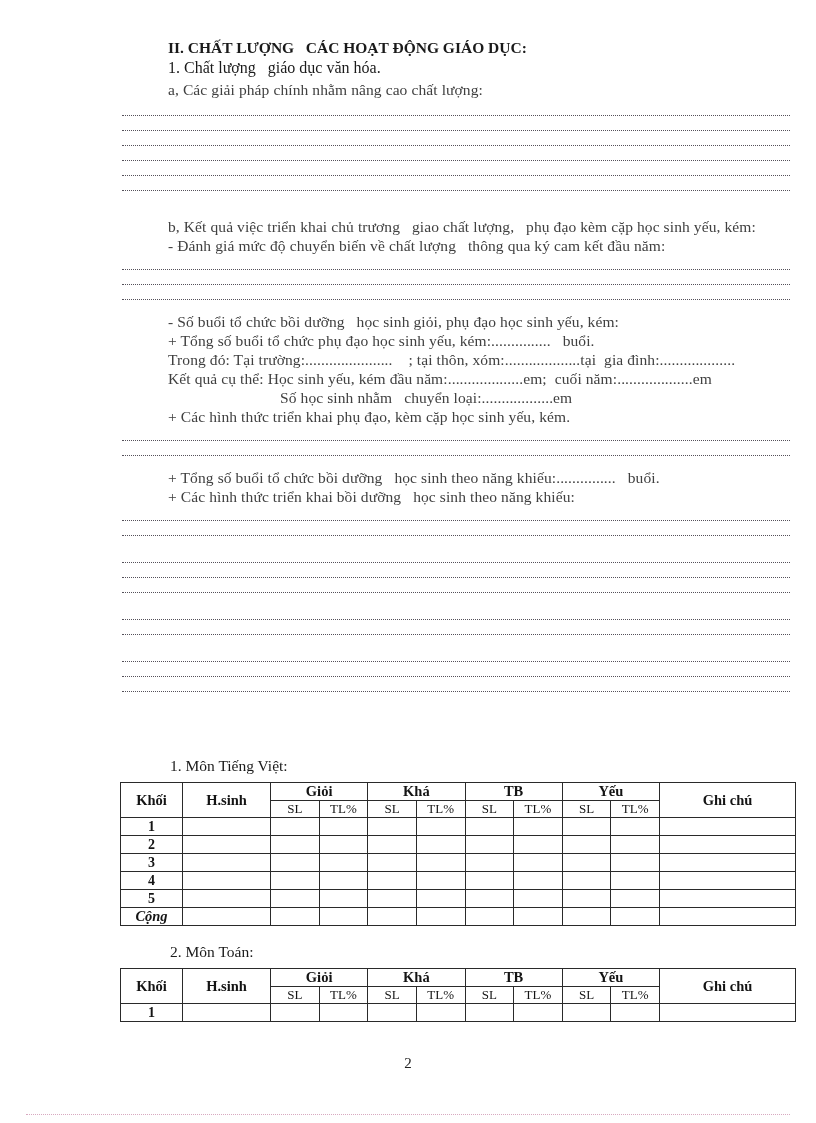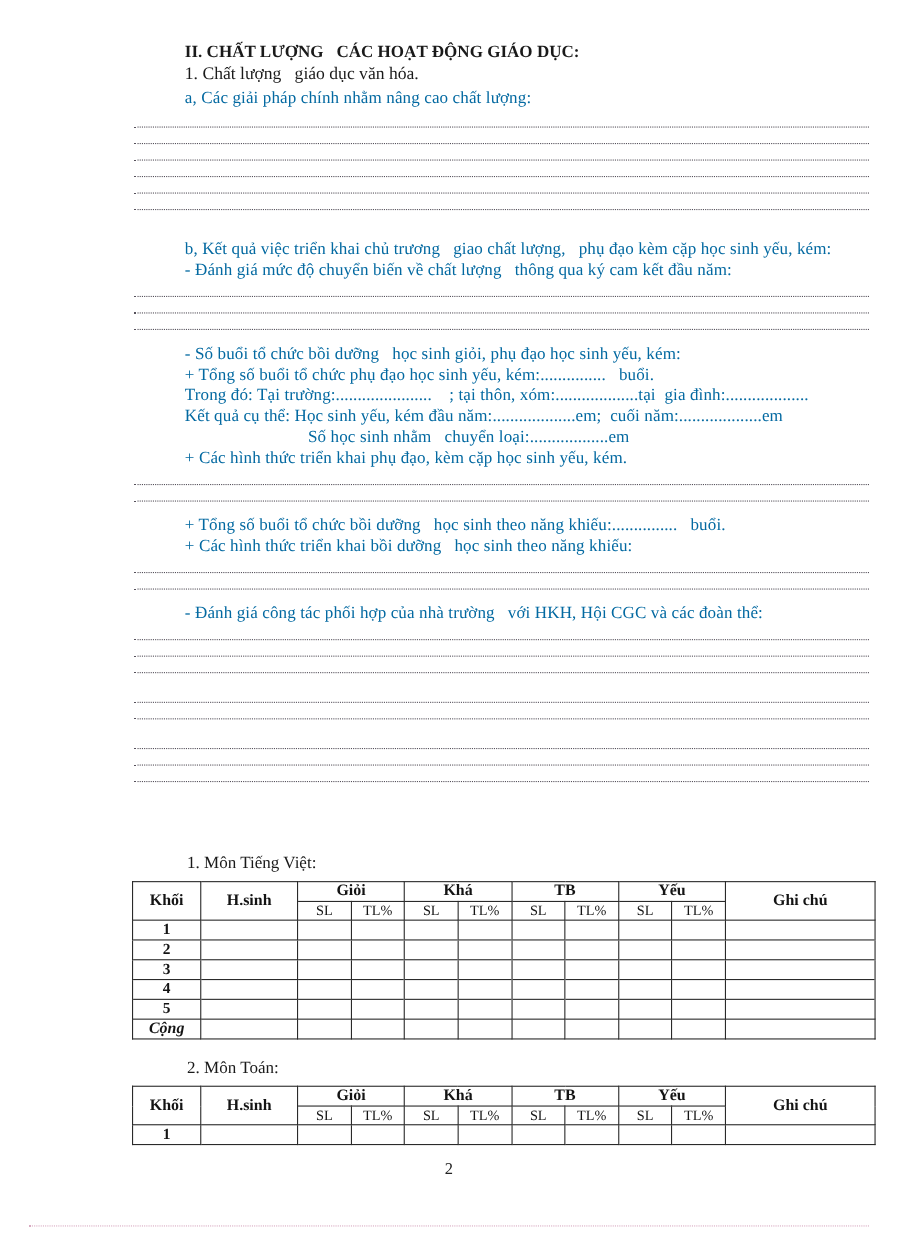--- a/index.html
+++ b/index.html
@@ -24,21 +24,21 @@
     left: 0;
     top: 0;
     width: 816px;
   }
 
   
   .line {
     font-size: 15.5px;
     line-height: 19px;
     white-space: pre;
-    color: #0369a1;
+    color: #404040;
     letter-spacing: 0.1px;
   }
   .heading-main {
     font-weight: bold;
     font-size: 15.5px;
     line-height: 20px;
     white-space: pre;
   }
   .heading-sub {
     font-size: 16px;
@@ -218,21 +218,20 @@
 
     <div style="height:4px"></div>
 
     <div class="dotblock">
       <div class="dotline"></div>
       <div class="dotline"></div>
     </div>
 
     <div class="gap-s"></div>
 
-    <div class="line indent-b">- Đánh giá công tác phối hợp của nhà trường   với HKH, Hội CGC và các đoàn thể:</div>
 
     <div style="height:4px"></div>
 
     <div class="dotblock">
       <div class="dotline"></div>
       <div class="dotline"></div>
       <div class="dotline"></div>
     </div>
 
     <div class="gap-s"></div>

